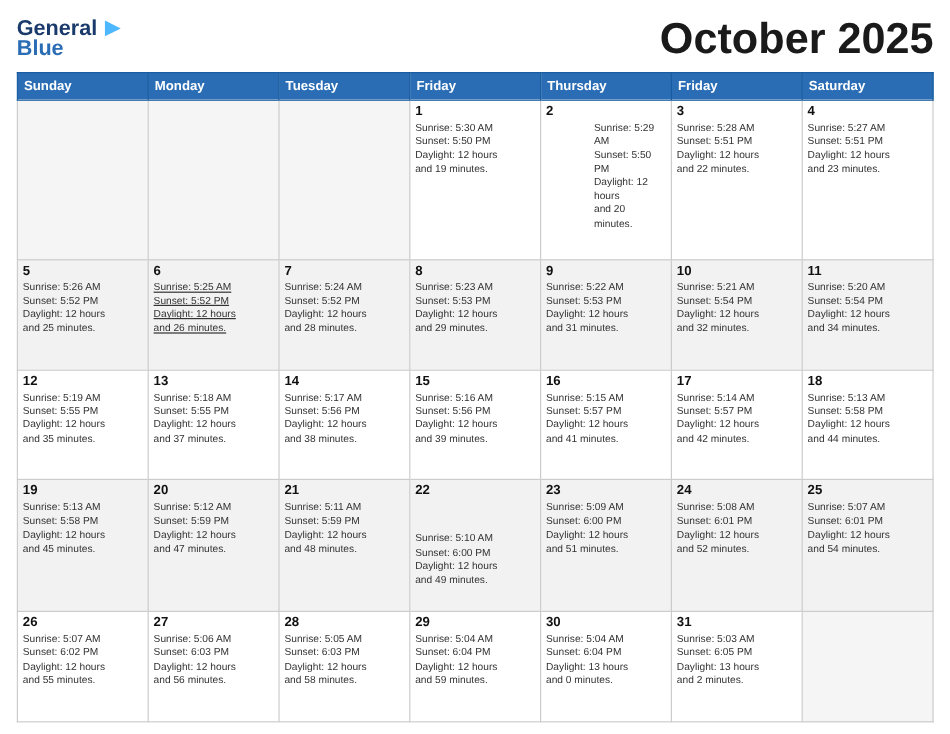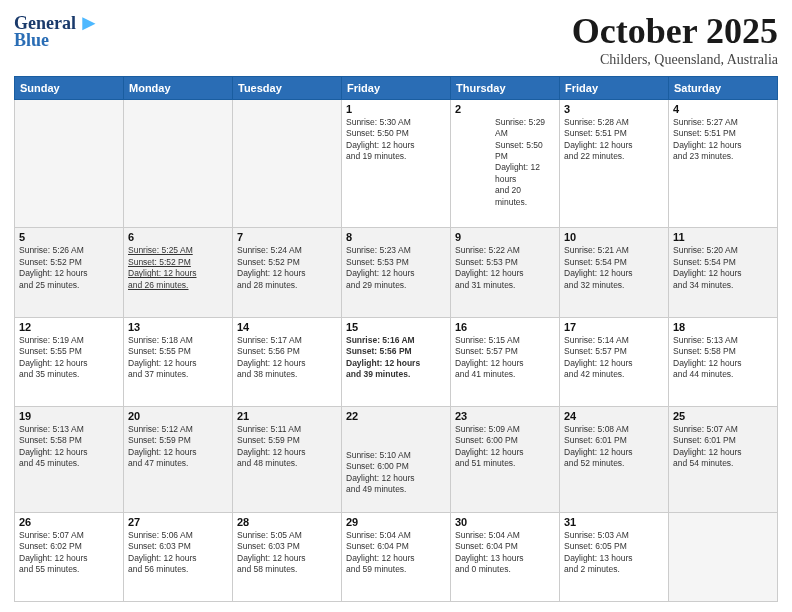--- a/index.html
+++ b/index.html
@@ -15,21 +15,20 @@
       height: 612px;
       padding: 12px 14px 10px 14px;
       display: flex;
       flex-direction: column;
     }
     .header {
       display: flex;
       justify-content: space-between;
       align-items: flex-start;
       margin-bottom: 8px;
-      font-family: Liberation Serif, serif;
     }
     .logo {
       display: flex;
       flex-direction: column;
       align-items: flex-start;
     }
     .logo-line1 { display: flex; align-items: center; }
     .title-block {
       text-align: right;
     }
@@ -93,21 +92,20 @@
   <div class="header">
     <div class="logo">
       <div class="logo-line1">
         <span style="font-size:18px; font-weight:bold; color:#1a3a6b;">General</span>
         <span style="color:#4db8ff; font-size:22px; margin-left:2px; line-height:1;">►</span>
       </div>
       <span style="font-size:18px; font-weight:bold; color:#2a6db5; margin-top:-4px;">Blue</span>
     </div>
     <div class="title-block">
       <div class="month-title">October 2025</div>
-      <div class="location">Childers, Queensland, Australia</div>
     </div>
   </div>
 
   <table class="calendar">
     <thead>
       <tr>
         <th>Sunday</th>
         <th>Monday</th>
         <th>Tuesday</th>
         <th>Friday</th>
@@ -218,21 +216,21 @@
           </td>
           <td>
             <div class="day-num">14</div>
             <div class="day-info" style="white-space: pre-line;">Sunrise: 5:17 AM
 Sunset: 5:56 PM
 Daylight: 12 hours
 and 38 minutes.</div>
           </td>
           <td>
             <div class="day-num">15</div>
-            <div class="day-info" style="white-space: pre-line; font-weight: bold;">Sunrise: 5:16 AM
+            <div class="day-info" style="white-space: pre-line;">Sunrise: 5:16 AM
 Sunset: 5:56 PM
 Daylight: 12 hours
 and 39 minutes.</div>
           </td>
           <td>
             <div class="day-num">16</div>
             <div class="day-info" style="white-space: pre-line;">Sunrise: 5:15 AM
 Sunset: 5:57 PM
 Daylight: 12 hours
 and 41 minutes.</div>

